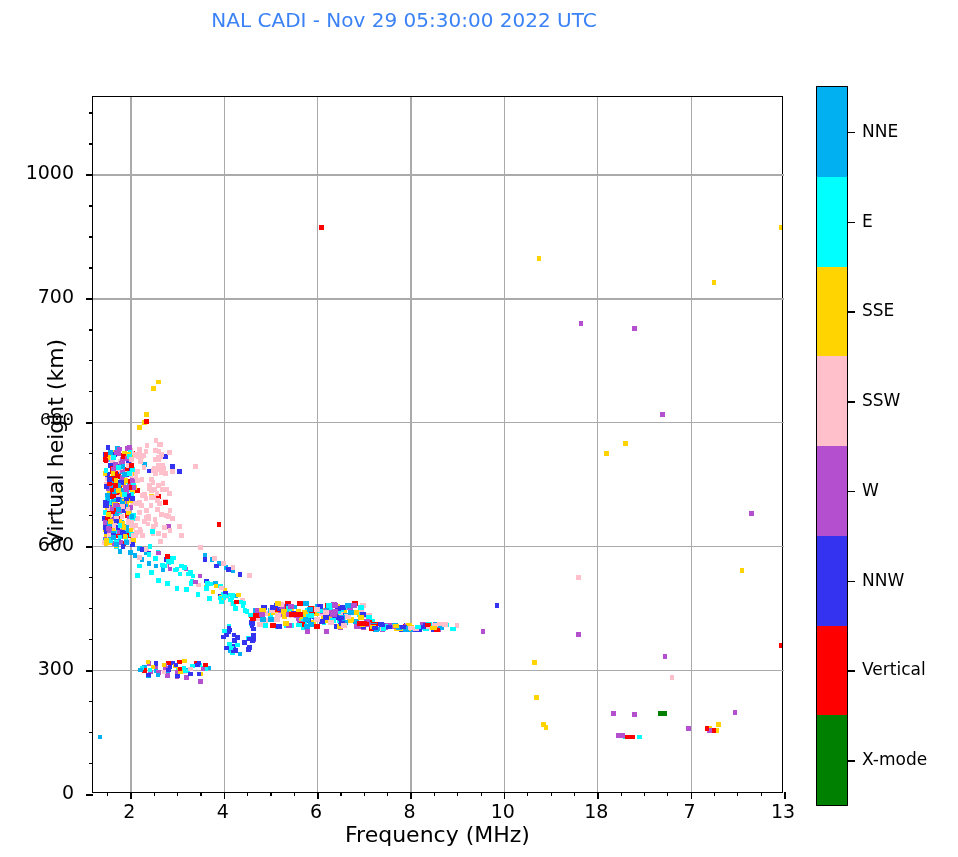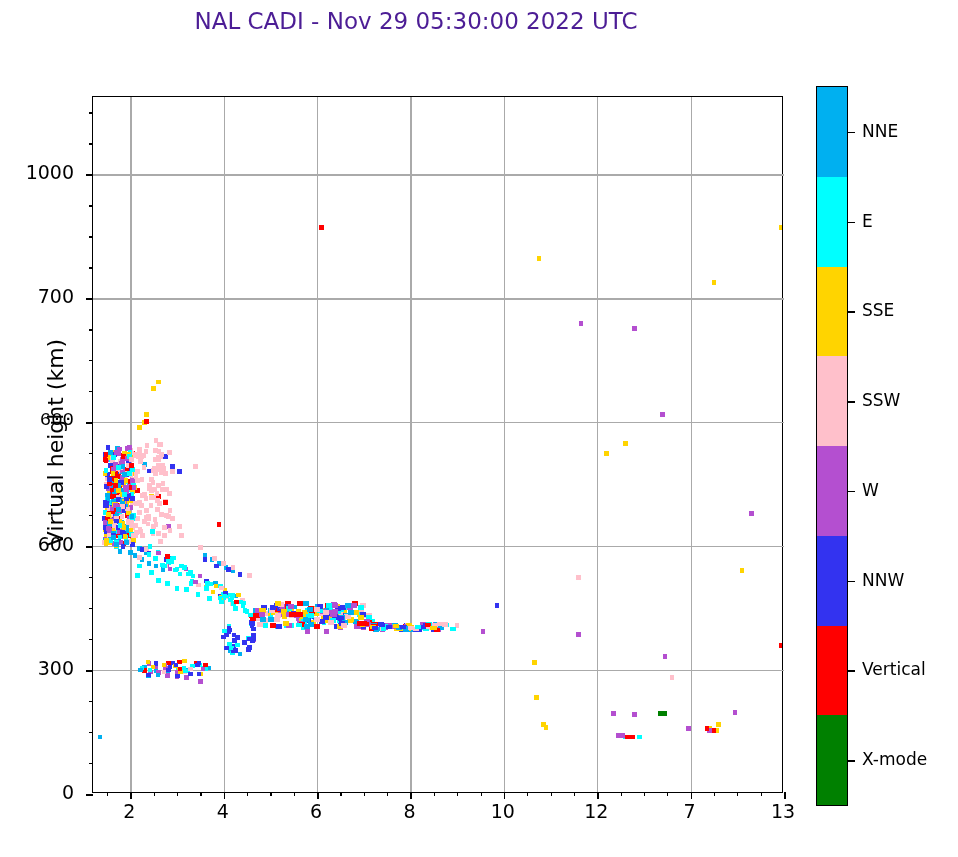--- a/index.html
+++ b/index.html
@@ -1,21 +1,21 @@
 <!DOCTYPE html>
 <html><head>
 <meta charset="utf-8">
 <style>
   html,body{margin:0;padding:0;background:#ffffff;}
   body{width:958px;height:857px;font-family:"DejaVu Sans",sans-serif;color:#000;overflow:hidden;}
   #root{position:relative;width:958px;height:857px;}
 
   #title{
-    position:absolute;left:12px;top:8px;width:808px;
-    text-align:center;font-size:23px;color:#4c1d95;letter-spacing:0px;
+    position:absolute;left:0;top:8px;width:808px;
+    text-align:center;font-size:20px;color:#3b82f6;letter-spacing:0px;
   }
 
   
   #plot-area{
     position:absolute;left:92px;top:96px;width:691px;height:697px;
     border:1.6px solid #000;box-sizing:border-box;background:#fff;
   }
   #gridlayer{position:absolute;left:0;top:0;width:100%;height:100%;}
   #datalayer{position:absolute;left:0;top:0;width:100%;height:100%;overflow:hidden;}
   .pt{position:absolute;}
@@ -1129,31 +1129,32 @@
       <div class="ytick-minor" style="top: 46.4667px;"></div>
       <div class="ytick-minor" style="top: 15.4889px;"></div>
     </div>
 
   <div id="tick-layer">
       <div class="xtick-label" style="left: 99.3514px;">2</div>
       <div class="xtick-label" style="left: 192.73px;">4</div>
       <div class="xtick-label" style="left: 286.108px;">6</div>
       <div class="xtick-label" style="left: 379.486px;">8</div>
       <div class="xtick-label" style="left: 472.865px;">10</div>
-      <div class="xtick-label" style="left: 566.243px;">12</div>
+      <div class="xtick-label" style="left: 566.243px;">18</div>
       <div class="xtick-label" style="left: 659.622px;">7</div>
       <div class="xtick-label" style="left: 753px;">13</div>
       <div class="ytick-label" style="top: 781px;">0</div>
       <div class="ytick-label" style="top: 657.089px;">300</div>
       <div class="ytick-label" style="top: 533.178px;">600</div>
       <div class="ytick-label" style="top: 409.267px; font-family: Liberation Mono, monospace;">600</div>
       <div class="ytick-label" style="top: 285.356px;">700</div>
       <div class="ytick-label" style="top: 161.444px;">1000</div>
     </div>
 
+  <div id="xlabel">Frequency (MHz)</div>
   <div id="ylabel">Virtual height (km)</div>
 
   <div id="cbar">
       <div class="cbseg" style="top: 0px; height: 89.75px; background: rgb(0, 176, 240);"></div>
       <div class="cbtick" style="top: 44.875px;"></div>
       <div class="cbseg" style="top: 89.75px; height: 89.75px; background: rgb(0, 255, 255);"></div>
       <div class="cbtick" style="top: 134.625px;"></div>
       <div class="cbseg" style="top: 179.5px; height: 89.75px; background: rgb(255, 212, 0);"></div>
       <div class="cbtick" style="top: 224.375px;"></div>
       <div class="cbseg" style="top: 269.25px; height: 89.75px; background: rgb(255, 192, 203);"></div>

